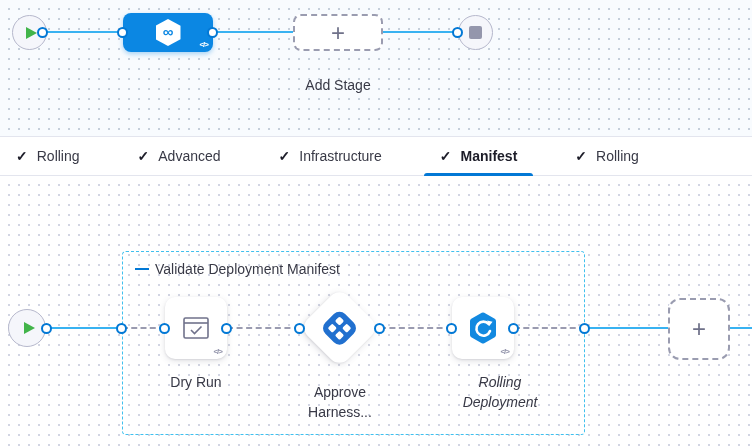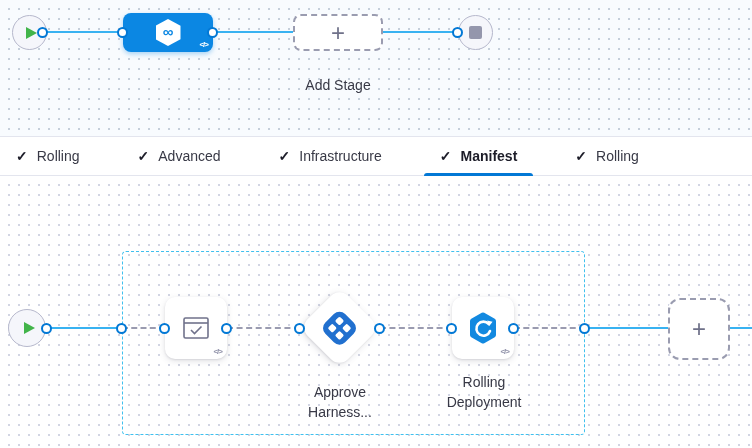--- a/index.html
+++ b/index.html
@@ -169,20 +169,24 @@
     </div>
     <div class="tab">
       <span class="check">✓</span>
       <span>Rolling</span>
     </div>
   </div>
 
   <div class="canvas-bottom">
 
     <div class="group-box"></div>
+    <div class="group-label">
+      <span class="dash"></span>
+      <span class="txt">Validate Deployment Manifest</span>
+    </div>
 
     <div class="h-line solid" style="left:46px; top:151px; width:76px;"></div>
     <div class="h-line dash" style="left:122px; top:151px; width:43px;"></div>
     <div class="h-line dash" style="left:227px; top:151px; width:73px;"></div>
     <div class="h-line dash" style="left:380px; top:151px; width:72px;"></div>
     <div class="h-line dash" style="left:514px; top:151px; width:71px;"></div>
     <div class="h-line solid" style="left:585px; top:151px; width:167px;"></div>
 
     <div class="node-circle" style="left:8px; top:133px; width:38px; height:38px;">
       <div class="play-tri"></div>
@@ -225,17 +229,18 @@
     <div class="conn-dot" style="left:41px;  top:147px;"></div>
     <div class="conn-dot" style="left:116px; top:147px;"></div>
     <div class="conn-dot" style="left:159px; top:147px;"></div>
     <div class="conn-dot" style="left:221px; top:147px;"></div>
     <div class="conn-dot" style="left:294px; top:147px;"></div>
     <div class="conn-dot" style="left:374px; top:147px;"></div>
     <div class="conn-dot" style="left:446px; top:147px;"></div>
     <div class="conn-dot" style="left:508px; top:147px;"></div>
     <div class="conn-dot" style="left:579px; top:147px;"></div>
 
+    <div class="node-label" style="left:156px; top:196px; width:80px;">Dry Run</div>
     <div class="node-label" style="left:298px; top:206px; width:84px;">Approve Harness...</div>
-    <div class="node-label" style="left:434px; top:196px; width:100px;">Rolling Deployment</div>
+    <div class="node-label" style="left:450px; top:196px; width:100px;font-style:italic;">Rolling Deployment</div>
   </div>
 
 </div>
 
 </body></html>

